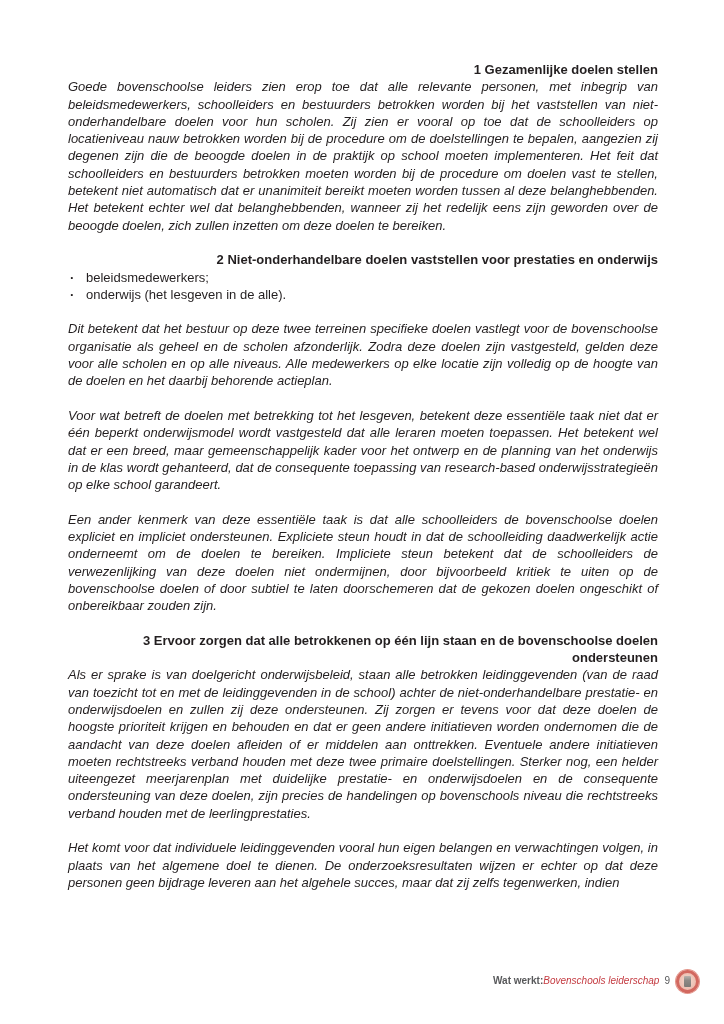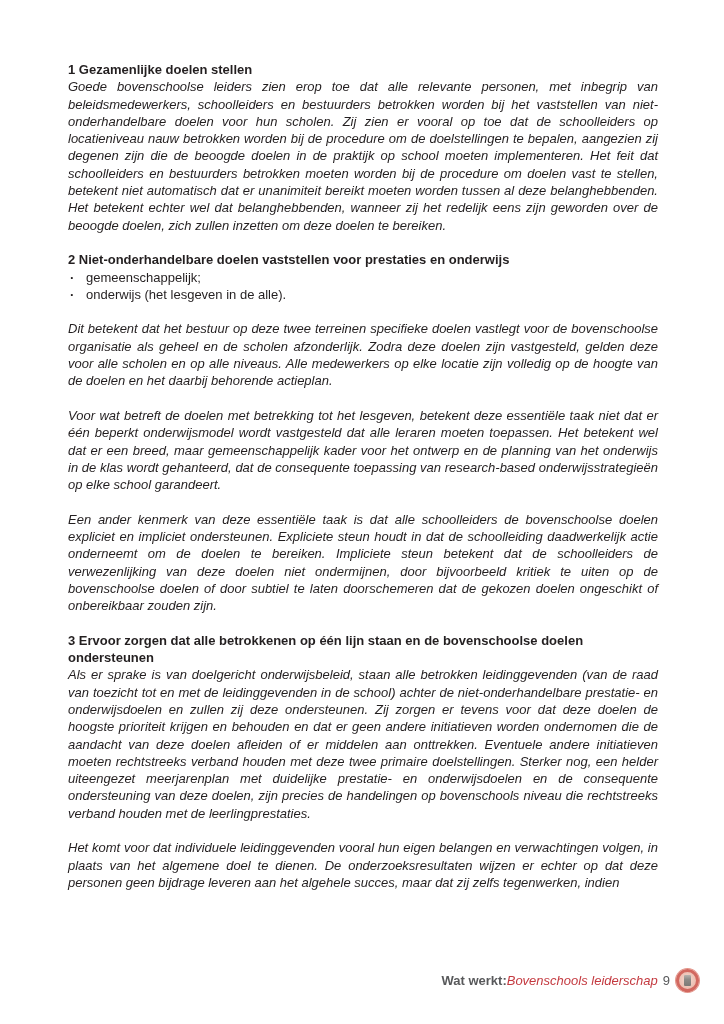--- a/index.html
+++ b/index.html
@@ -22,21 +22,21 @@
     top: 61px;
     width: 590px;
     font-size: 13px;
     line-height: 17.3px;
   }
   .heading {
     font-size: 13px;
     line-height: 17.3px;
     font-weight: bold;
     margin: 0;
-    text-align: left;
+    text-align: right;
   }
   .para {
     margin: 0 0 17.3px 0;
     text-align: justify;
     text-justify: inter-word;
     font-style: italic;
   }
   .para.no-gap {
     margin-bottom: 0;
   }
@@ -54,22 +54,22 @@
     left: 2px;
     top: 0;
     font-weight: bold;
   }
   .footer {
     position: absolute;
     top: 969px;
     right: 25px;
     height: 24px;
     display: flex;
-    align-items: flex-start;
-    font-size: 13px;
+    align-items: center;
+    font-size: 10px;
     line-height: 24px;
     white-space: nowrap;
   }
   .f-series {
     font-weight: bold;
     color: #58595b;
   }
   .f-title {
     font-style: italic;
     color: #c43a40;
@@ -109,21 +109,21 @@
     <section>
       <h2 class="heading">1 Gezamenlijke doelen stellen</h2>
       <p class="para">Goede bovenschoolse leiders zien erop toe dat alle relevante personen, met inbegrip van beleidsmedewerkers, schoolleiders en bestuurders betrokken worden bij het vaststellen van niet-onderhandelbare doelen voor hun scholen. Zij zien er vooral op toe dat de schoolleiders op locatieniveau nauw betrokken worden bij de procedure om de doelstellingen te bepalen, aangezien zij degenen zijn die de beoogde doelen in de praktijk op school moeten implementeren. Het feit dat schoolleiders en bestuurders betrokken moeten worden bij de procedure om doelen vast te stellen, betekent niet automatisch dat er unanimiteit bereikt moeten worden tussen al deze belanghebbenden. Het betekent echter wel dat belanghebbenden, wanneer zij het redelijk eens zijn geworden over de beoogde doelen, zich zullen inzetten om deze doelen te bereiken.</p>
     </section>
 
     <section>
       <h2 class="heading">2 Niet-onderhandelbare doelen vaststellen voor prestaties en onderwijs</h2>
       <ul class="bullets">
         <li>
           <span class="bullet-marker">·</span>
-          <span>gemeenschappelijk;</span>
+          <span>beleidsmedewerkers;</span>
         </li>
         <li>
           <span class="bullet-marker">·</span>
           <span>onderwijs (het lesgeven in de alle).</span>
         </li>
       </ul>
       <p class="para">Dit betekent dat het bestuur op deze twee terreinen specifieke doelen vastlegt voor de bovenschoolse organisatie als geheel en de scholen afzonderlijk. Zodra deze doelen zijn vastgesteld, gelden deze voor alle scholen en op alle niveaus. Alle medewerkers op elke locatie zijn volledig op de hoogte van de doelen en het daarbij behorende actieplan.</p>
       <p class="para">Voor wat betreft de doelen met betrekking tot het lesgeven, betekent deze essentiële taak niet dat er één beperkt onderwijsmodel wordt vastgesteld dat alle leraren moeten toepassen. Het betekent wel dat er een breed, maar gemeenschappelijk kader voor het ontwerp en de planning van het onderwijs in de klas wordt gehanteerd, dat de consequente toepassing van research-based onderwijsstrategieën op elke school garandeert.</p>
       <p class="para">Een ander kenmerk van deze essentiële taak is dat alle schoolleiders de bovenschoolse doelen expliciet en impliciet ondersteunen. Expliciete steun houdt in dat de schoolleiding daadwerkelijk actie onderneemt om de doelen te bereiken. Impliciete steun betekent dat de schoolleiders de verwezenlijking van deze doelen niet ondermijnen, door bijvoorbeeld kritiek te uiten op de bovenschoolse doelen of door subtiel te laten doorschemeren dat de gekozen doelen ongeschikt of onbereikbaar zouden zijn.</p>
     </section>

